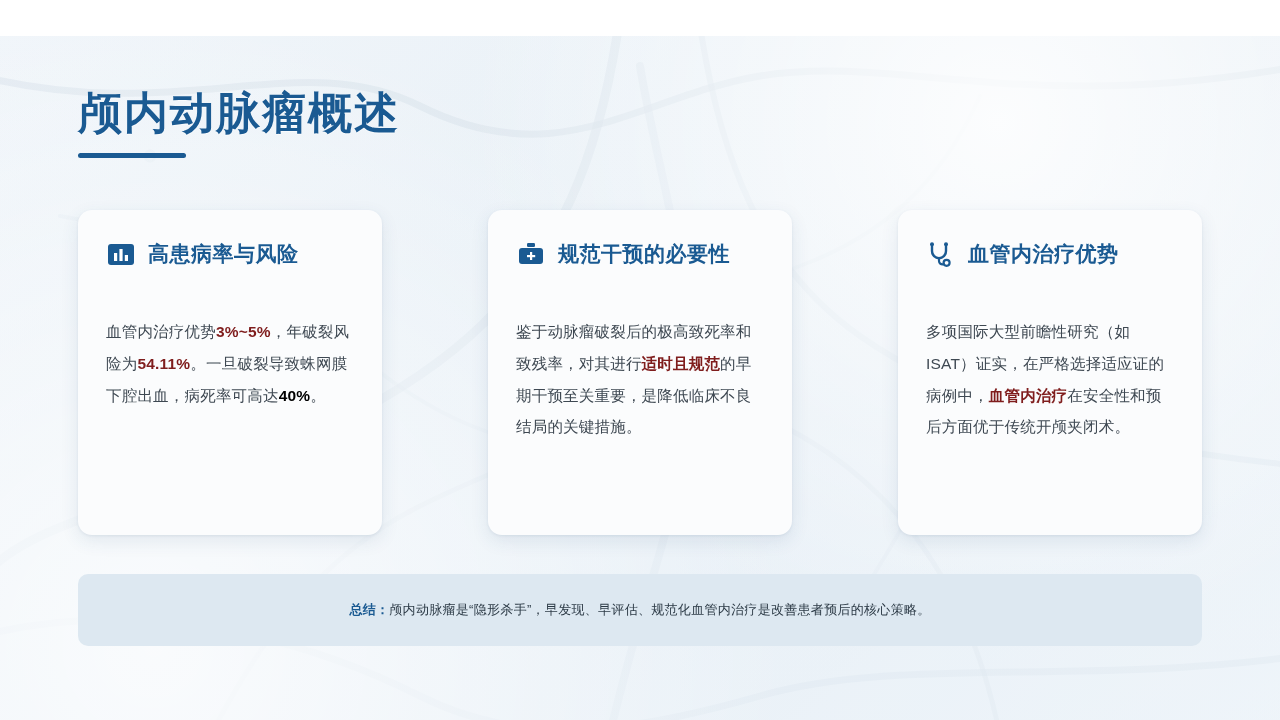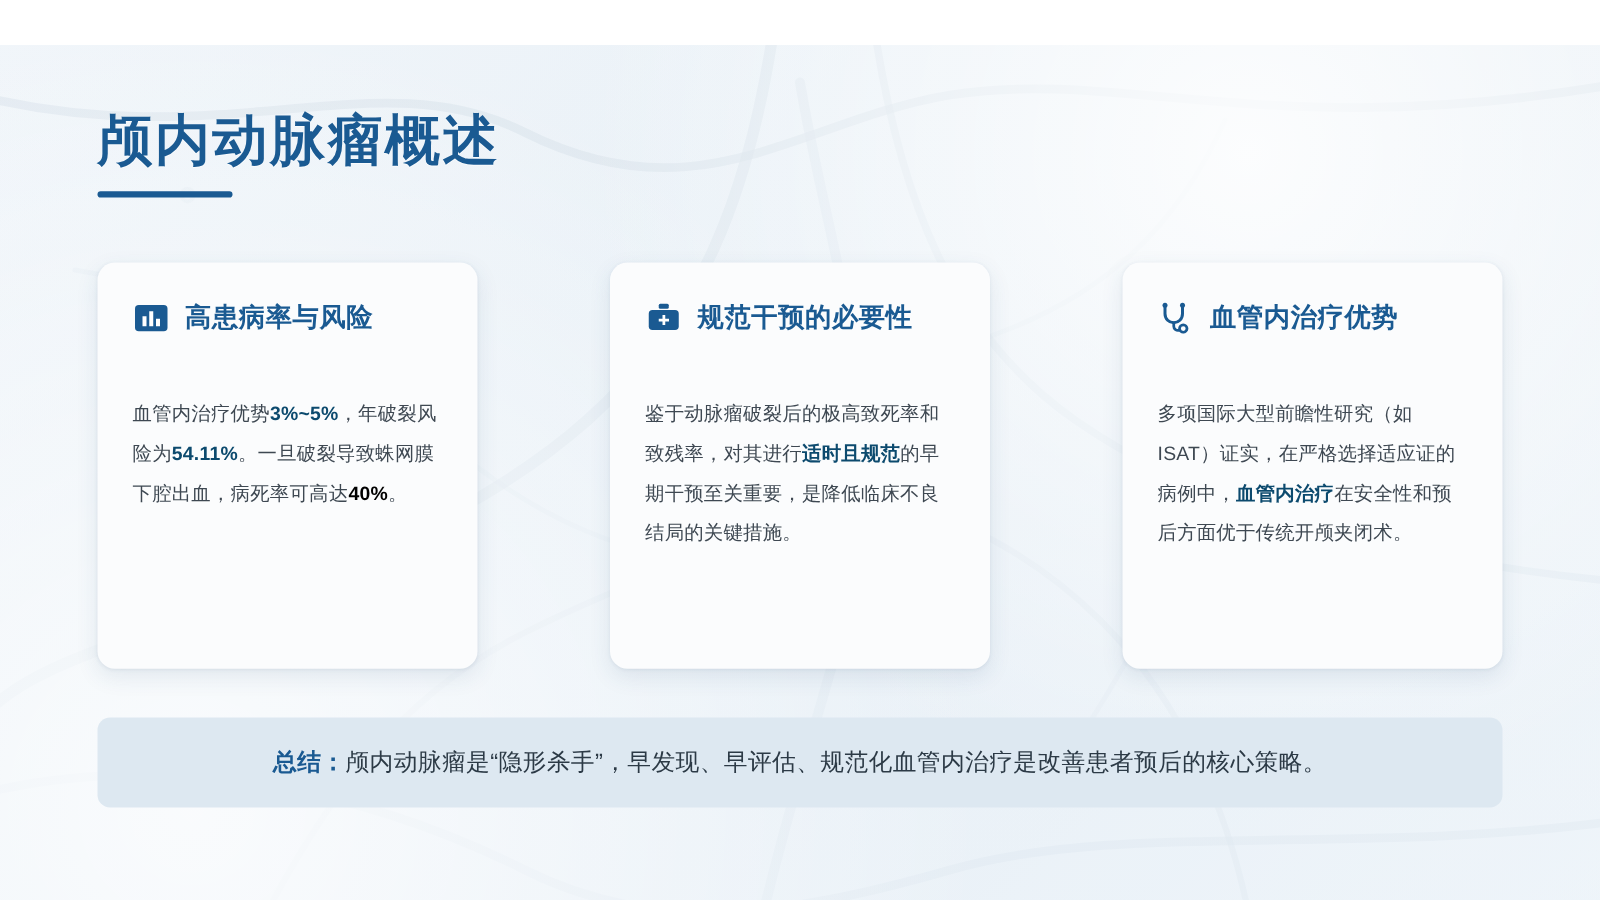--- a/index.html
+++ b/index.html
@@ -102,21 +102,21 @@
     letter-spacing: 0.5px;
   }
   .card-body {
     margin-top: 48px;
     font-size: 15.5px;
     line-height: 2.05;
     color: #3e4852;
     letter-spacing: 0.2px;
   }
   .card-body b {
-    color: #0c4a6e;
+    color: #7f1d1d;
   }
   .card-body .hl-red {
     color: #000000;
     font-weight: bold;
   }
 
   
   .summary {
     position: absolute;
     left: 78px;
@@ -125,21 +125,21 @@
     height: 72px;
     background: #dde8f1;
     border-radius: 10px;
     display: flex;
     align-items: center;
     justify-content: center;
     box-sizing: border-box;
     padding: 0 30px;
   }
   .summary-text {
-    font-size: 19px;
+    font-size: 13px;
     color: #2c3a46;
     letter-spacing: 0.3px;
   }
   .summary-text b {
     color: #1a5a92;
   }
 </style>
 </head>
 <body>
 

